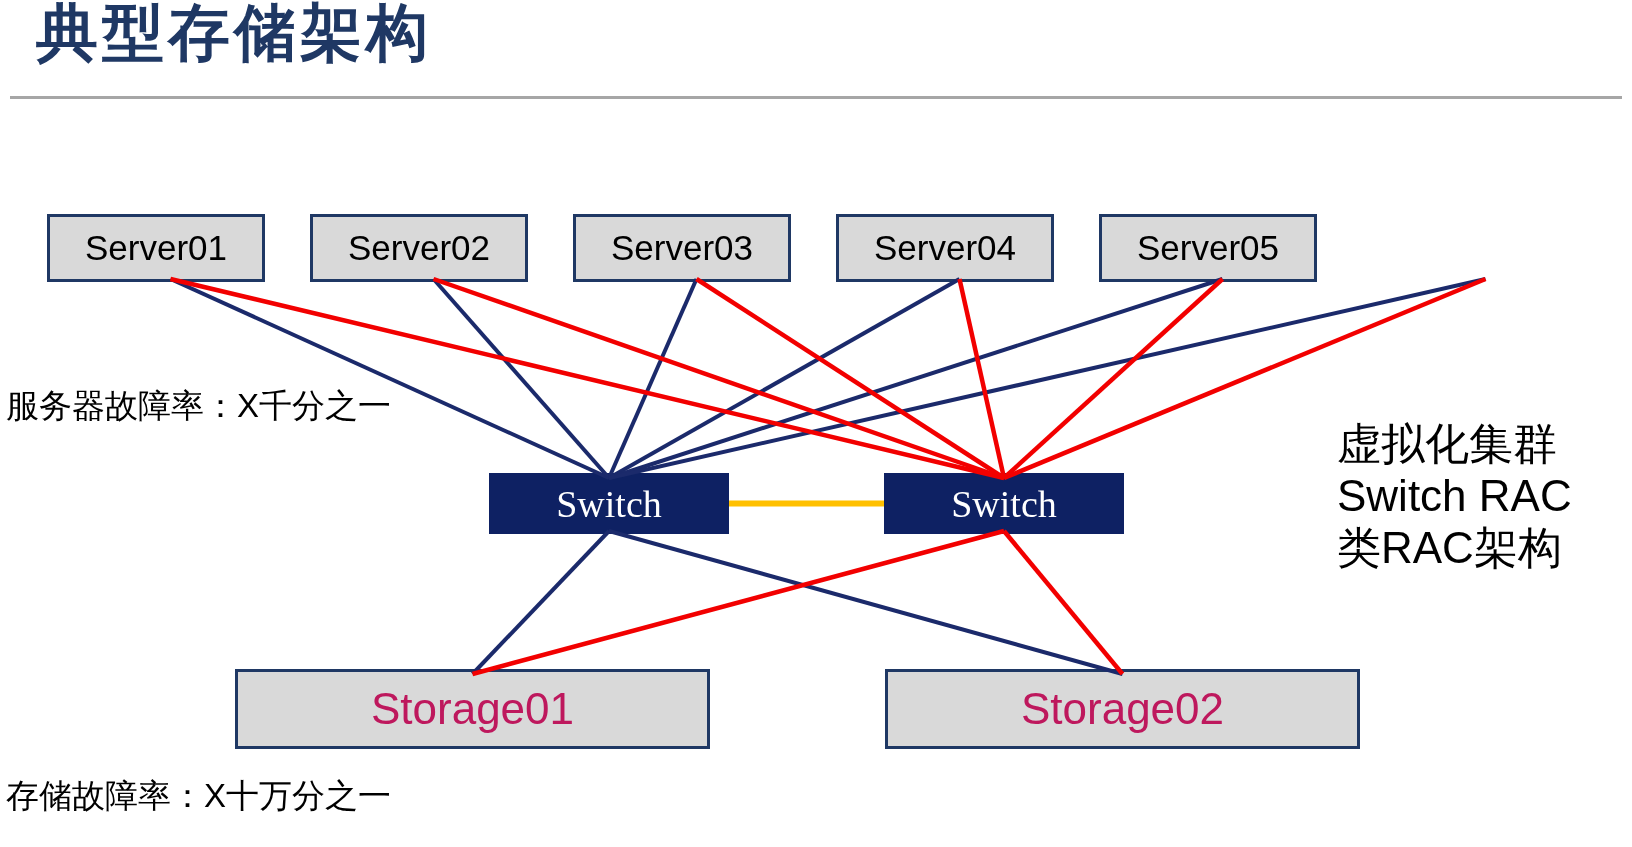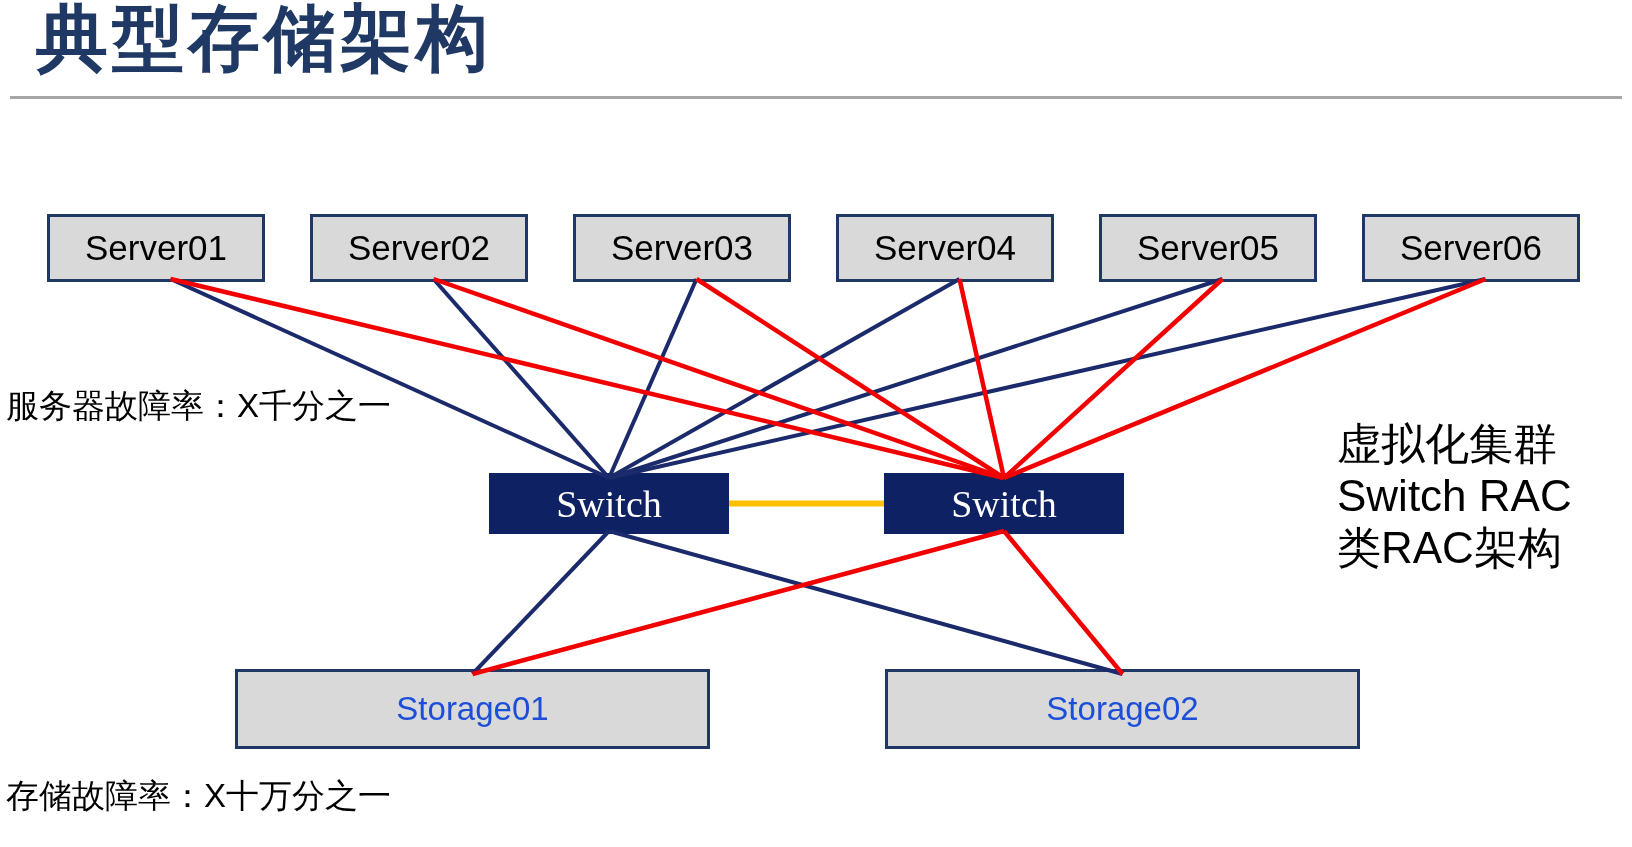--- a/index.html
+++ b/index.html
@@ -8,21 +8,21 @@
     width: 1632px;
     height: 847px;
     background: #ffffff;
     font-family: "Liberation Sans", sans-serif;
     overflow: hidden;
   }
   .page-title {
     position: absolute;
     left: 36px;
     top: 0px;
-    font-size: 72px;
+    font-size: 62px;
     font-weight: bold;
     letter-spacing: 4px;
     color: var(--title-navy, #1f3864);
     line-height: 1.08;
     white-space: nowrap;
   }
   .title-divider {
     position: absolute;
     left: 10px;
     top: 96px;
@@ -56,22 +56,22 @@
     color: var(--switch-text, #ffffff);
     font-size: 38px;
     font-family: Liberation Serif, serif;
   }
   .storage {
     top: 669px;
     width: 475px;
     height: 80px;
     background: var(--node-fill, #d9d9d9);
     border: 3px solid var(--border-navy, #1f3864);
-    font-size: 33px;
-    color: #1d4ed8;
+    font-size: 44px;
+    color: #be185d;
   }
   .side-label {
     position: absolute;
     left: 6px;
     font-size: 33px;
     color: #000000;
     white-space: nowrap;
   }
   .label-server-rate { top: 376px; margin-top: 8px; }
   .label-storage-rate { top: 774px; }
@@ -130,23 +130,20 @@
     </div>
   <div class="node server" style="left:573px">
       <span>Server03</span>
     </div>
   <div class="node server" style="left:836px">
       <span>Server04</span>
     </div>
   <div class="node server" style="left:1099px">
       <span>Server05</span>
     </div>
-  <div class="node server" style="left:1362px">
-      <span>Server06</span>
-    </div>
 
   <div class="node switch" style="left:489px">
       <span>Switch</span>
     </div>
   <div class="node switch" style="left:884px">
       <span>Switch</span>
     </div>
 
   <div class="node storage" style="left:235px">
       <span>Storage01</span>

